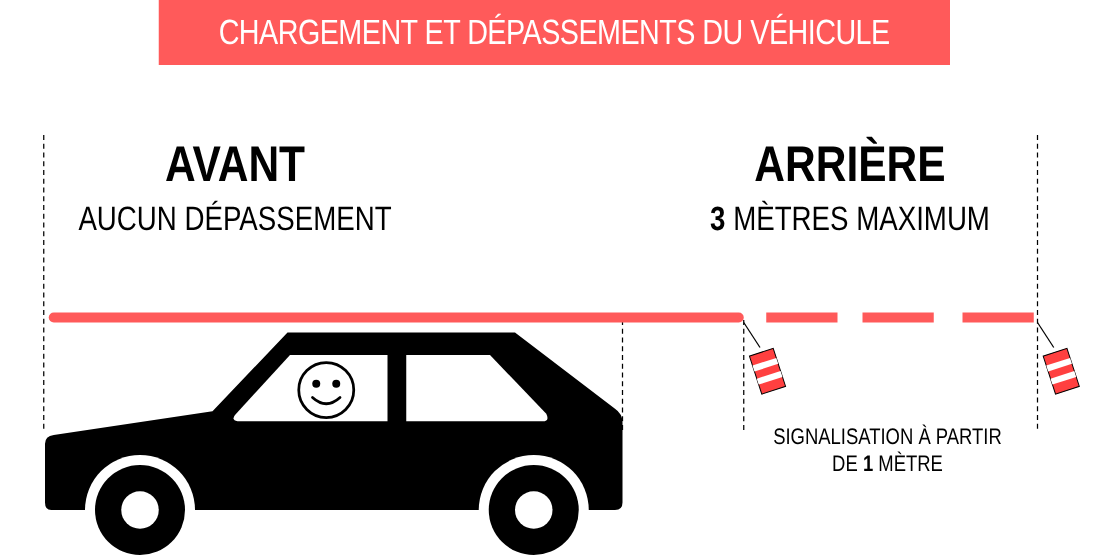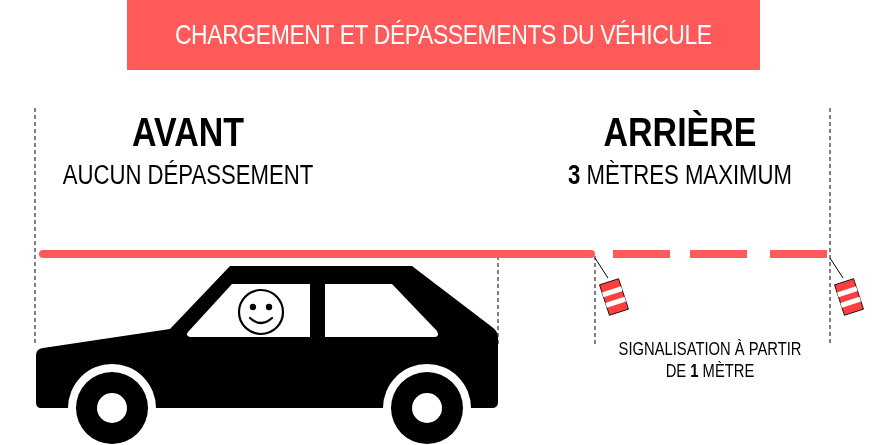--- a/index.html
+++ b/index.html
@@ -1,18 +1,18 @@
 <!DOCTYPE html>
 <html><head>
   <meta charset="utf-8">
   <style>
     html, body { margin: 0; padding: 0; background: #ffffff; }
     body { width: 886px; height: 445px; position: relative; overflow: hidden;
            font-family: "Liberation Sans", sans-serif; color: #000; }
-    .banner { position: absolute; left: 127px; top: 0; width: 633px; height: 70px;
+    .banner { position: absolute; left: 127px; top: 0; width: 633px; height: 52px;
               background: #ff5a5a; display: flex; align-items: center; justify-content: center; }
     .banner-title { color: #ffffff; font-family: "Liberation Sans", sans-serif; font-size: 28px;
                     letter-spacing: -0.5px; transform: scaleX(0.82); white-space: nowrap; }
     .section-title { position: absolute; font-family: "Liberation Sans", sans-serif; font-weight: bold;
                      font-size: 40px; transform: scaleX(0.85); transform-origin: center; white-space: nowrap; text-align: center; }
     .section-sub { position: absolute; font-family: "Liberation Sans", sans-serif; font-size: 27px;
                    transform: scaleX(0.82); transform-origin: center; white-space: nowrap; text-align: center; }
     .section-sub b { font-weight: bold; }
     .note { position: absolute; font-family: "Liberation Sans", sans-serif; font-size: 18px; line-height: 22px;
             text-align: center; transform: scaleX(0.82); transform-origin: center; white-space: nowrap; }

